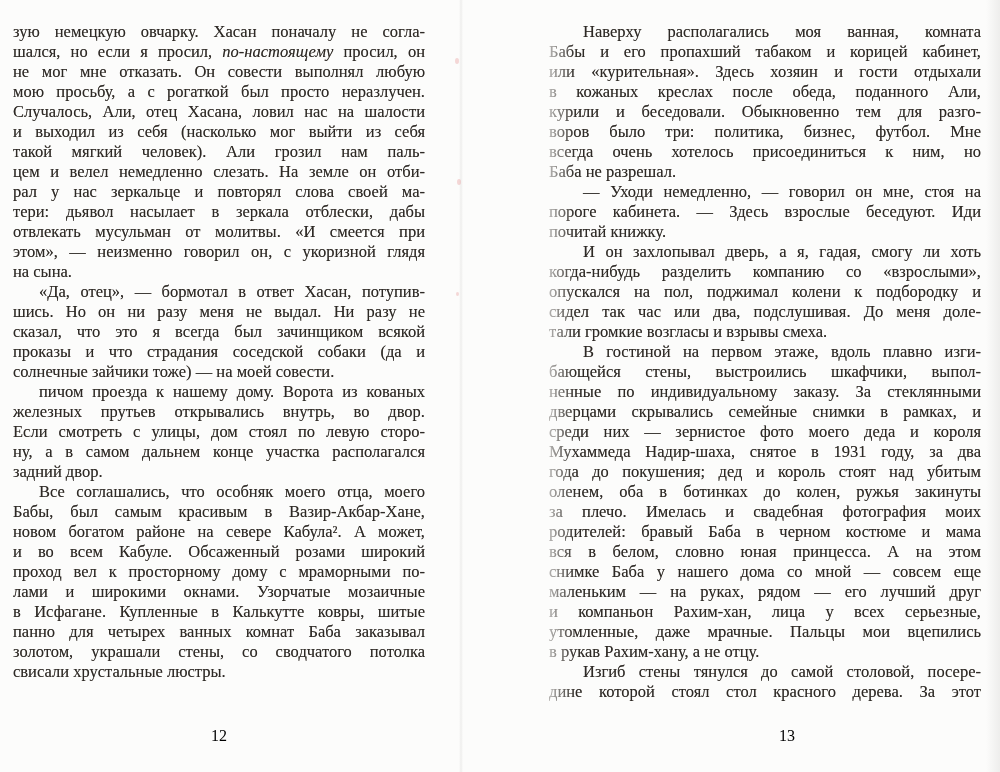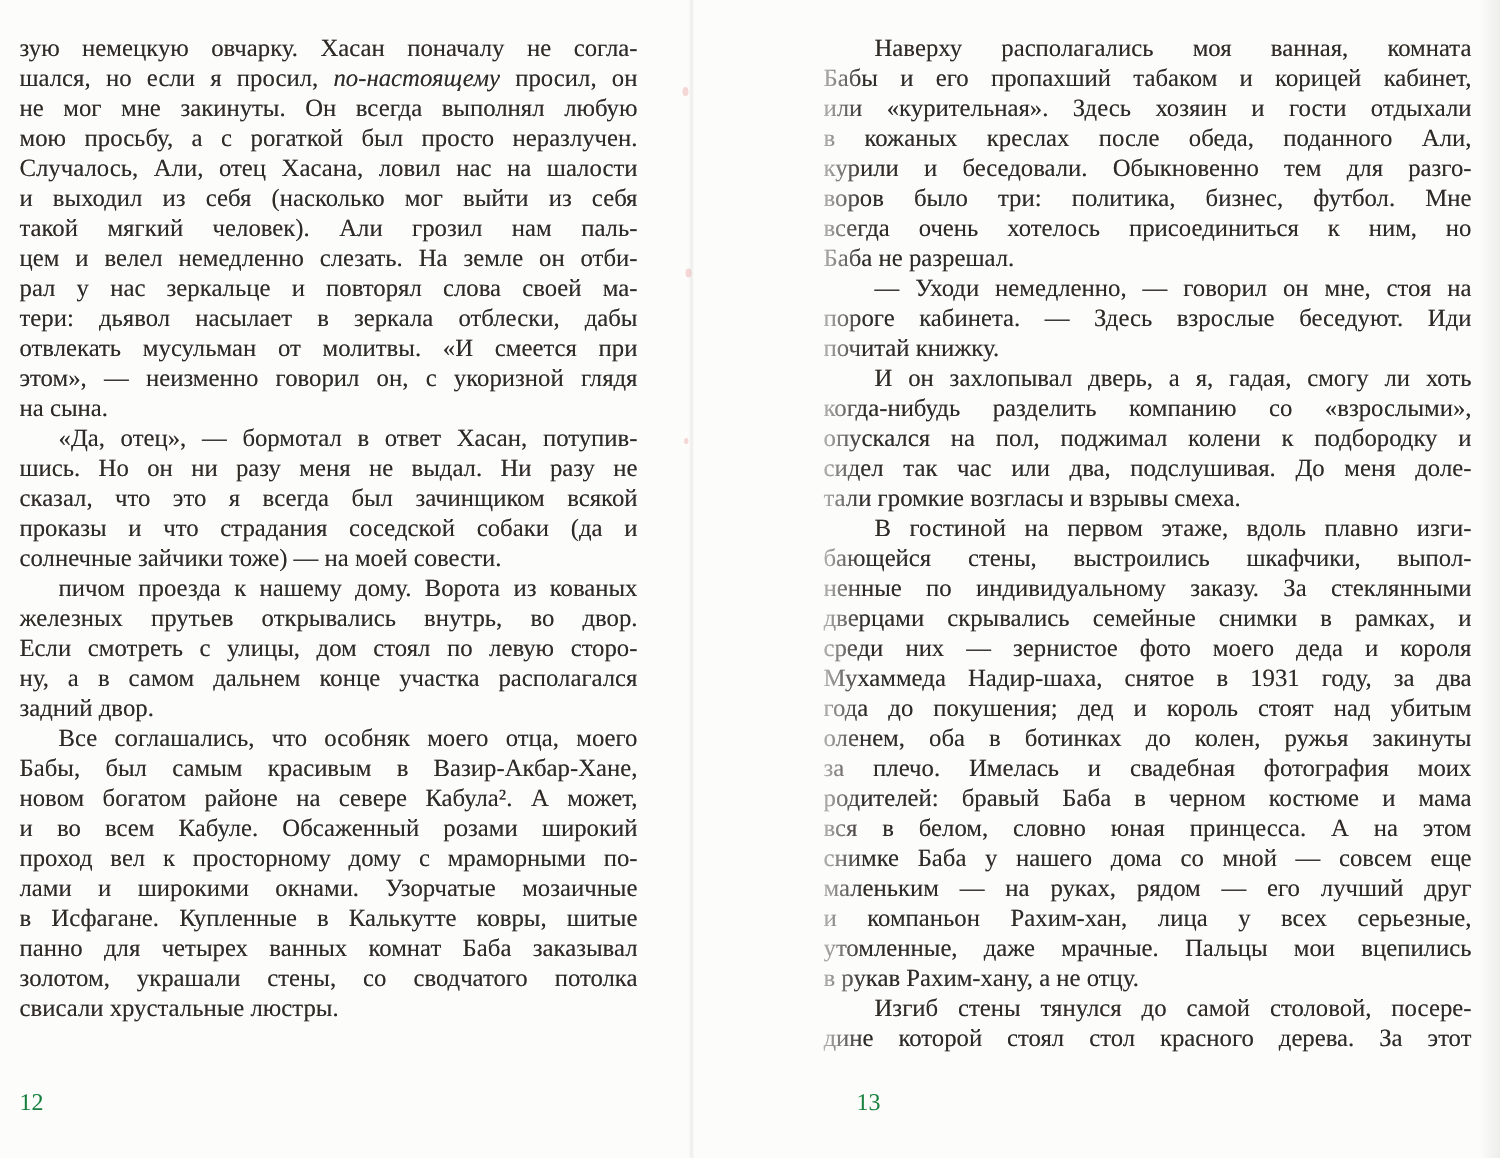--- a/index.html
+++ b/index.html
@@ -29,22 +29,22 @@
     text-align-last: justify;
   }
   .line.endline { text-align-last: left; }
   .para.indent .line:first-child { text-indent: var(--indent); }
   .line i { font-style: italic; }
   .folio {
     position: absolute;
     top: 726px;
     font-size: 16px;
     line-height: 20px;
-    text-align: left;
-    color: #15803d;
+    text-align: center;
+    color: #000000;
   }
   .folio-left  { left: 13px;  width: 412px; }
   .folio-right { left: 571px; width: 432px; }
   .gutter-shadow {
     position: absolute;
     left: 459px; top: 0;
     width: 4px; height: 772px;
     background: linear-gradient(to right, rgba(0,0,0,0), rgba(60,55,50,0.07), rgba(0,0,0,0));
   }
   .page-edge-shadow {
@@ -72,21 +72,21 @@
 </style>
 </head>
 <body>
 
 <div class="spread">
 
   <div class="column col-left">
       <div class="para">
         <div class="line">зую немецкую овчарку. Хасан поначалу не согла-</div>
         <div class="line">шался, но если я просил, <i>по-настоящему</i> просил, он</div>
-        <div class="line">не мог мне закинуты. Он всегда выполнял любую</div>
+        <div class="line">не мог мне отказать. Он совести выполнял любую</div>
         <div class="line">мою просьбу, а с рогаткой был просто неразлучен.</div>
         <div class="line">Случалось, Али, отец Хасана, ловил нас на шалости</div>
         <div class="line">и выходил из себя (насколько мог выйти из себя</div>
         <div class="line">такой мягкий человек). Али грозил нам паль-</div>
         <div class="line">цем и велел немедленно слезать. На земле он отби-</div>
         <div class="line">рал у нас зеркальце и повторял слова своей ма-</div>
         <div class="line">тери: дьявол насылает в зеркала отблески, дабы</div>
         <div class="line">отвлекать мусульман от молитвы. «И смеется при</div>
         <div class="line">этом», — неизменно говорил он, с укоризной глядя</div>
         <div class="line endline">на сына.</div>

